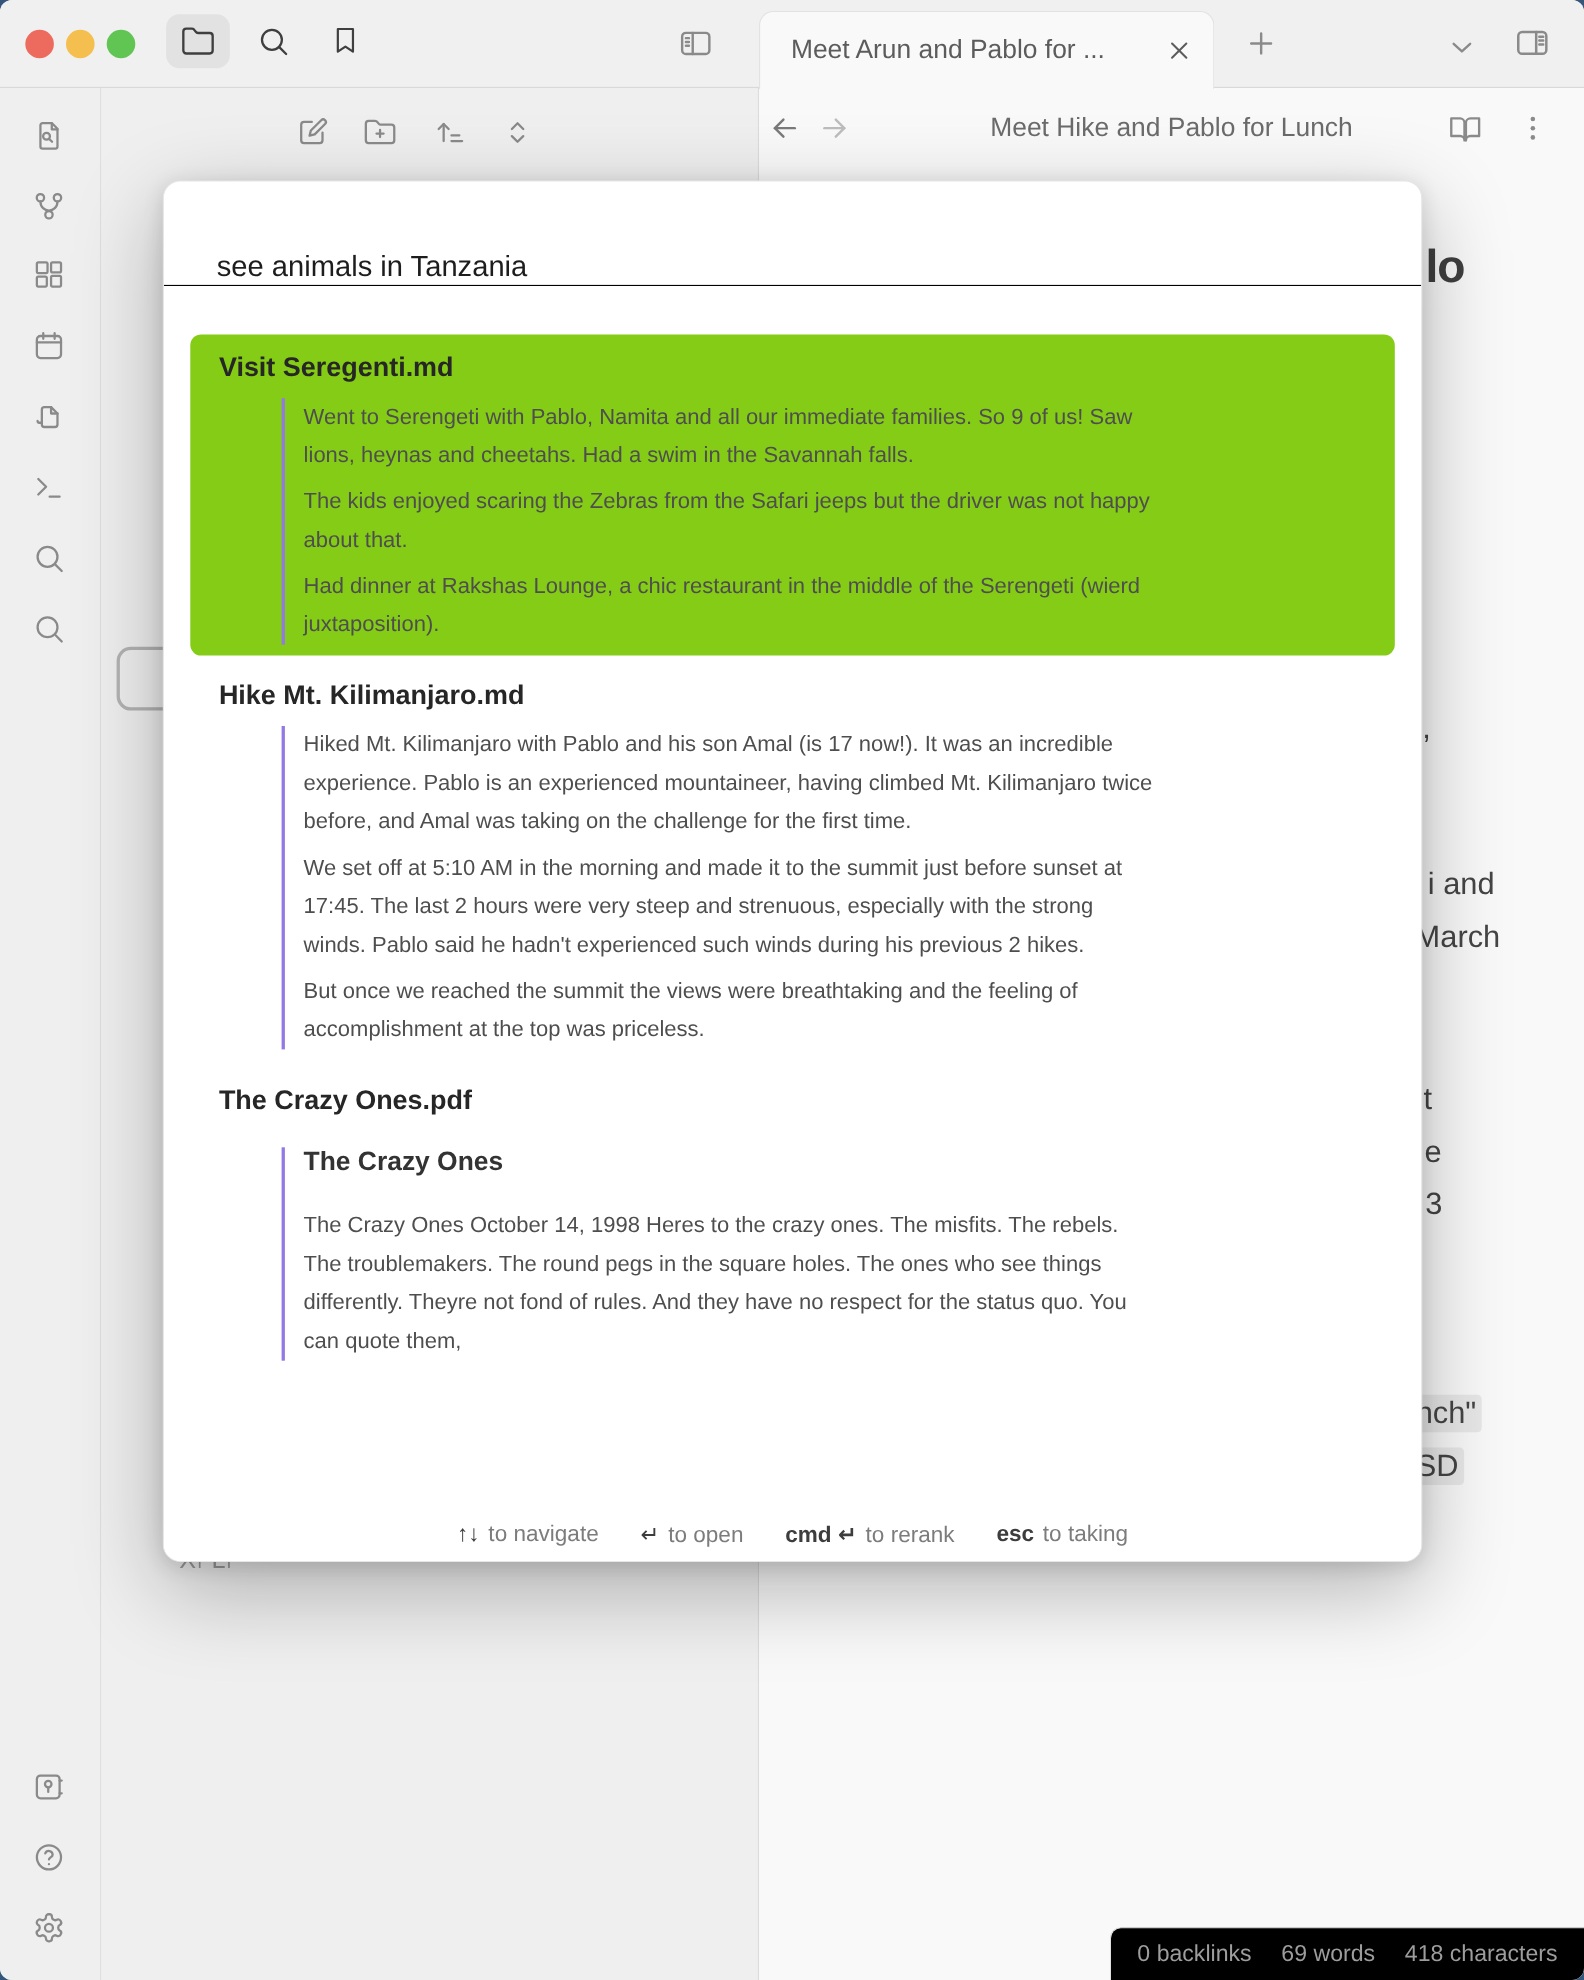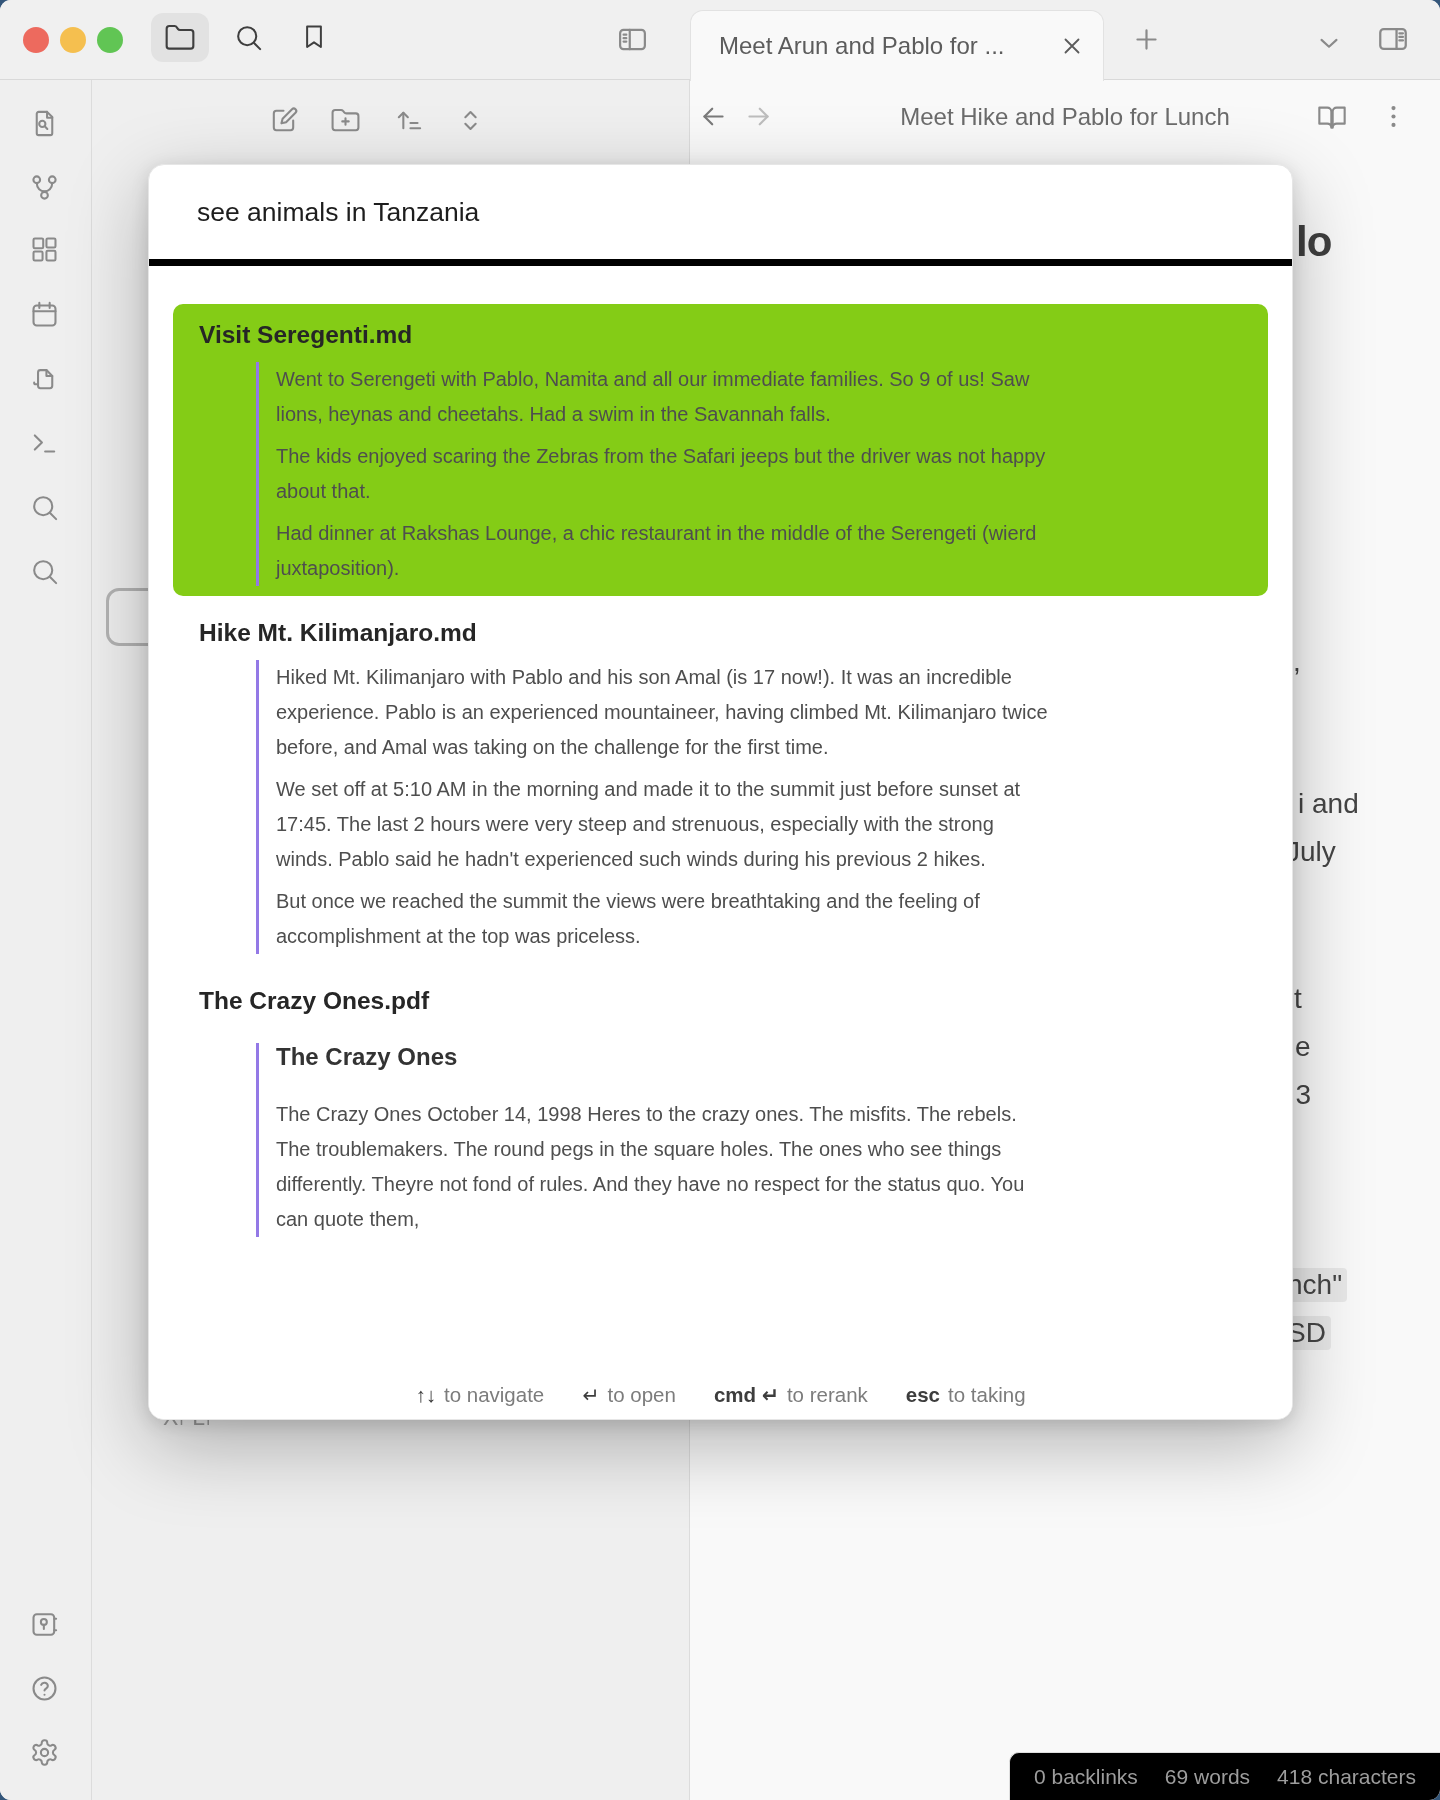--- a/index.html
+++ b/index.html
@@ -26,21 +26,21 @@
   .view-title{position:absolute;left:0;right:0;top:24px;text-align:center;font-size:24px;color:#6b6b6b;}
   
   .frag{position:absolute;font-size:28px;color:#454545;white-space:nowrap;z-index:2;}
   .frag.hl{background:#e8e8e8;border-radius:4px;padding:1px 5px;}
   .frag.h1{font-size:42px;font-weight:800;color:#3f3f3f;letter-spacing:-1px;}
   .frag.prop{font-size:23px;color:#9b9b9b;font-variant:small-caps;letter-spacing:1px;}
   .corner-frag{position:absolute;left:106px;top:588px;width:62px;height:52px;border:3px solid #b3b3b3;border-radius:13px;z-index:2;}
   
   .modal{position:absolute;left:148px;top:164px;width:1145px;height:1256px;background:#fff;border:1px solid #e6e6e6;
     border-radius:16px;box-shadow:0 25px 80px rgba(0,0,0,.28),0 4px 18px rgba(0,0,0,.12);box-sizing:border-box;overflow:hidden;z-index:10;}
-  .prompt{height:94px;border-bottom:7px solid #000000;display:flex;align-items:center;padding:0 46px;}
+  .prompt{height:94px;border-bottom:1px solid #000000;display:flex;align-items:flex-end;padding:0 46px;}
   .prompt input{border:none;outline:none;width:100%;font-size:26.5px;color:#1d1d1d;background:transparent;
     font-family:"Liberation Sans","DejaVu Sans",sans-serif;}
   .results{position:absolute;top:95px;left:0;right:0;bottom:48px;padding:44px 24px 10px;box-sizing:border-box;overflow:hidden;}
   .result{border-radius:10px;padding:17px 26px 10px;margin-bottom:6px;}
   .result.selected{background:#84cc16;}
   .result-title{font-size:24.5px;font-weight:700;color:#262626;margin:0 0 13px;}
   .quote{margin-left:57px;border-left:3.5px solid #9379e6;padding-left:17px;max-width:772px;}
   .quote p{margin:0 0 7px;font-size:20px;line-height:35px;color:#4e4e4e;}
   .quote p:last-child{margin-bottom:0;}
   .quote-heading{font-size:24px;font-weight:700;color:#333;margin:28px 0 26px;}
@@ -303,21 +303,21 @@
             <circle cx="12" cy="12" r="1.6"></circle>
             <circle cx="12" cy="18.5" r="1.6"></circle>
           </svg>
       </span>
     </div>
   </div>
 
   <span class="frag h1" style="left:1296px;top:218px">lo</span>
   <span class="frag" style="left:1293px;top:646px">,</span>
   <span class="frag" style="left:1298px;top:788px">i and</span>
-  <span class="frag" style="left:1286px;top:836px">July</span>
+  <span class="frag" style="left:1286px;top:836px">March</span>
   <span class="frag" style="left:1294px;top:983px">t</span>
   <span class="frag" style="left:1295px;top:1031px">e</span>
   <span class="frag" style="left:1252px;top:1079px">his 3</span>
   <span class="frag hl" style="left:1282px;top:1268px">nch"</span>
   <span class="frag hl" style="left:1282px;top:1316px">SD</span>
   <span class="frag prop" style="left:163px;top:1404px">Xi Li</span>
   <div class="corner-frag"></div>
 
   <div class="modal">
     <div class="prompt">

